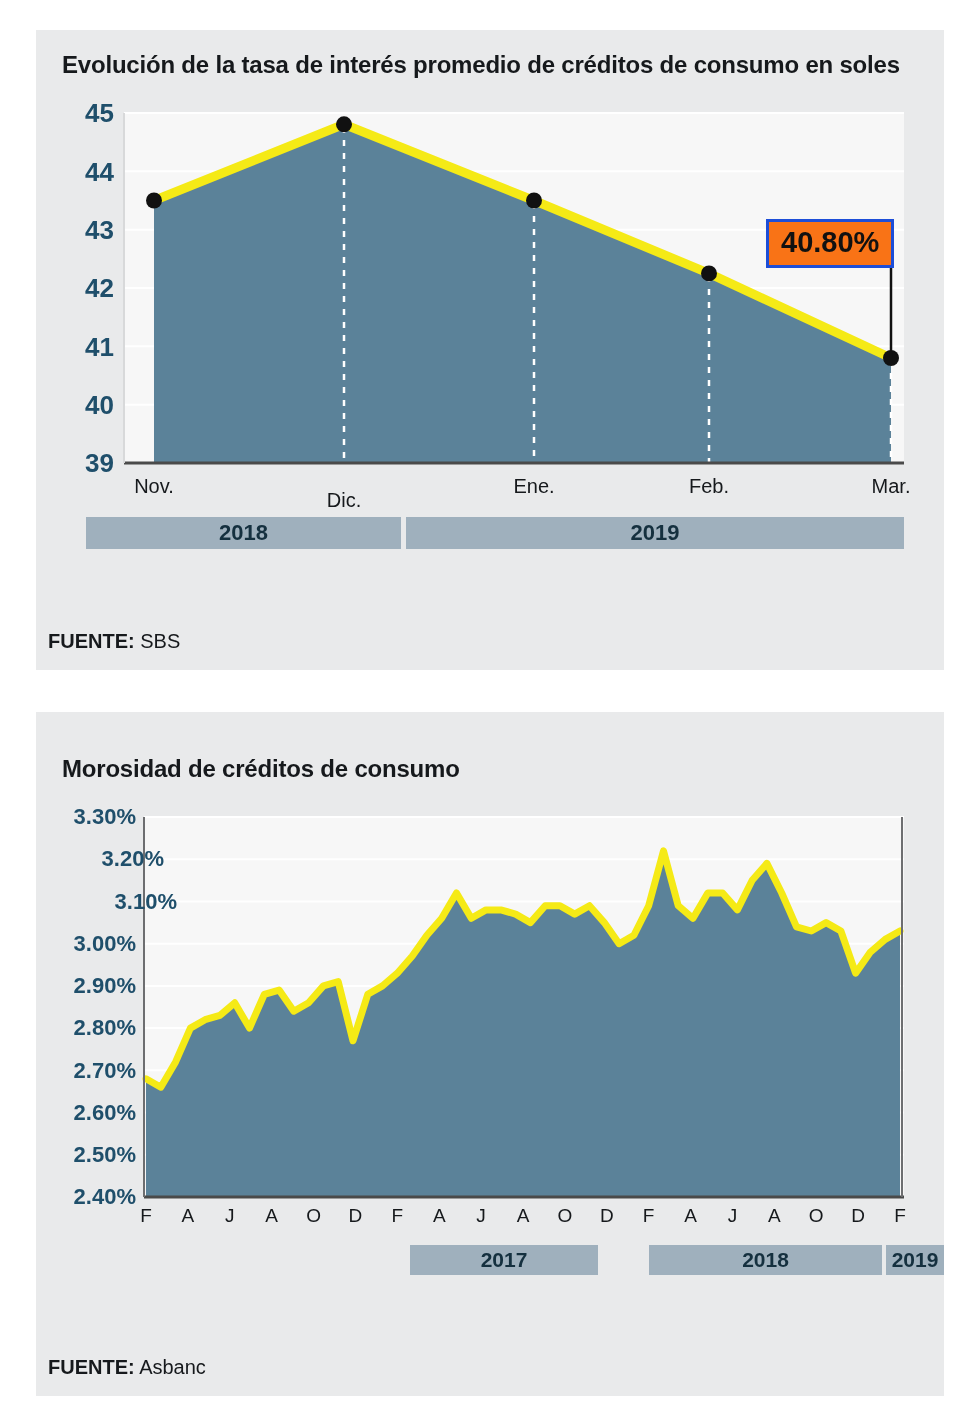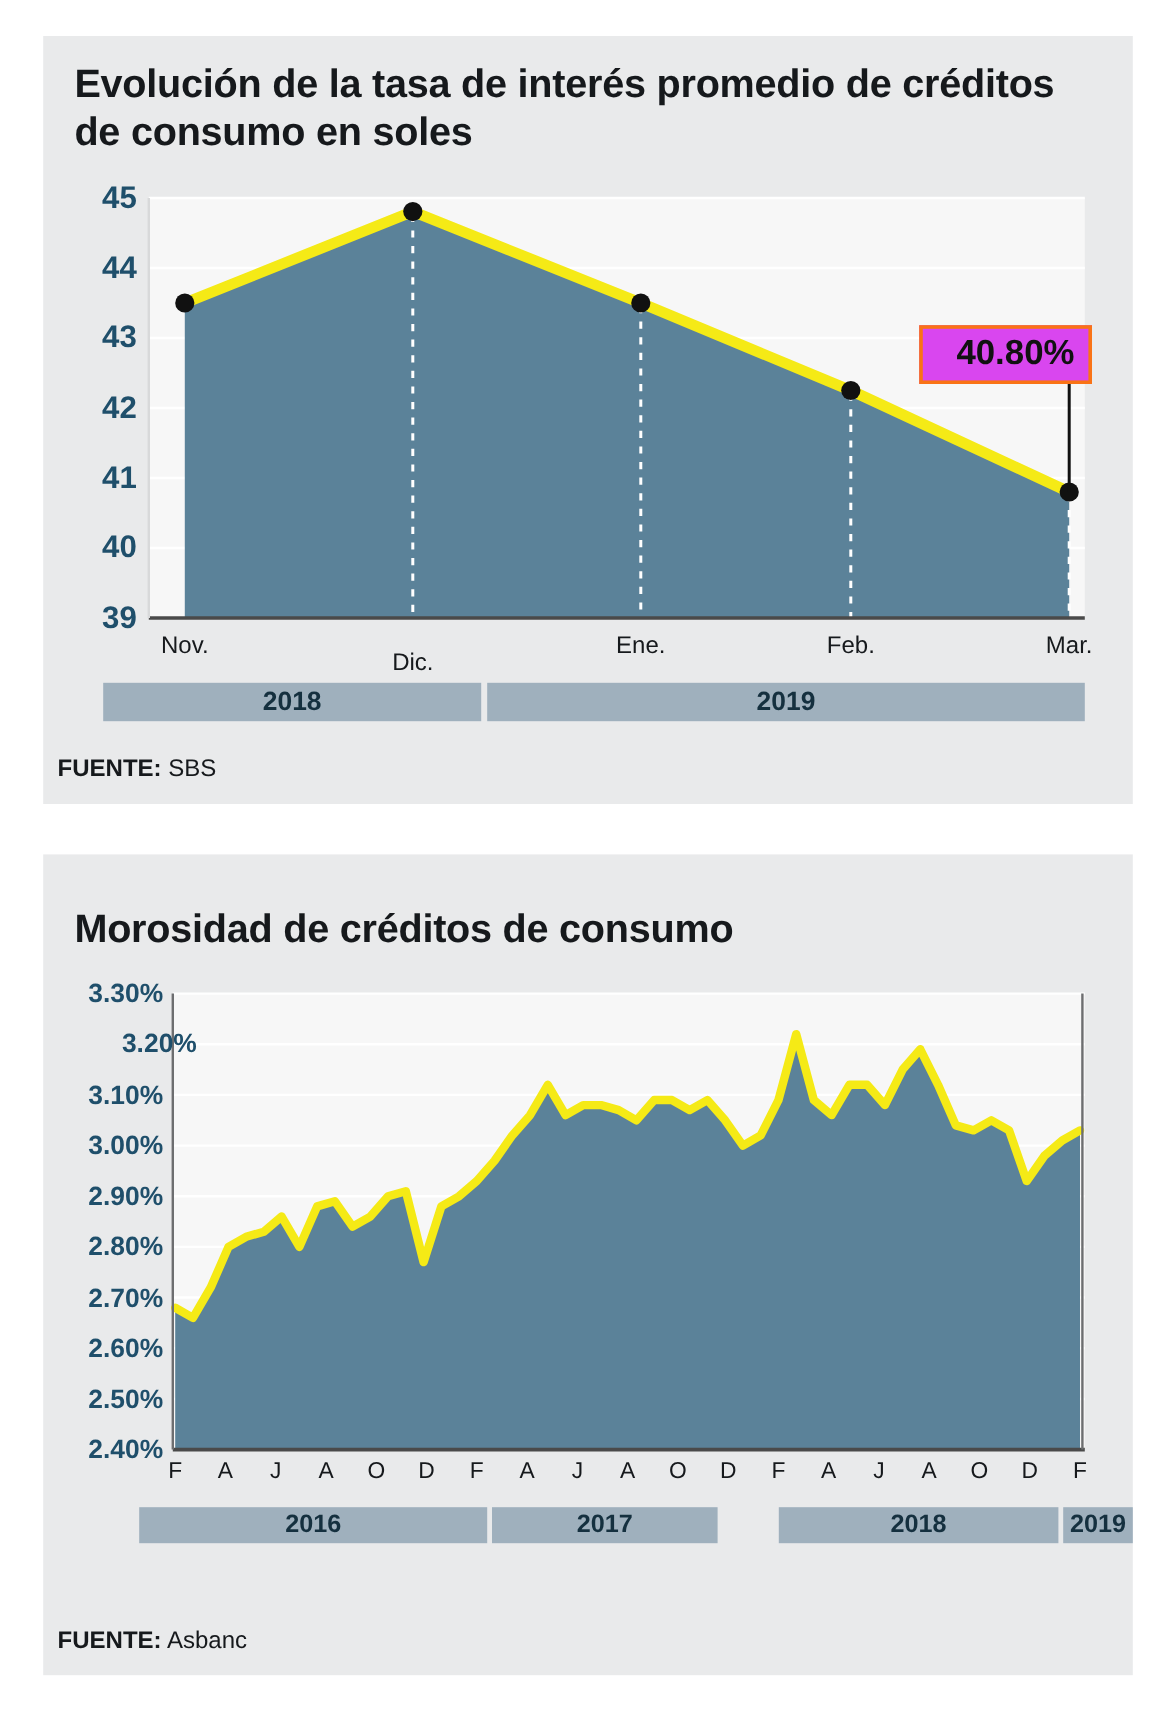--- a/index.html
+++ b/index.html
@@ -19,21 +19,21 @@
     position: absolute;
     left: 36px;
     width: 908px;
     background: #e9eaeb;
     box-sizing: border-box;
   }
   #panel-1 { top: 30px; height: 640px; }
   #panel-2 { top: 712px; height: 684px; }
 
   .panel-title {
-    font-size: 33px;
+    font-size: 24px;
     font-weight: bold;
     line-height: 1.22;
     color: #16191c;
     padding: 20px 26px 0 26px;
     letter-spacing: -0.2px;
   }
   #panel-2 .panel-title { padding-top: 42px; }
 
   
   .plot-wrap {
@@ -77,25 +77,25 @@
     display: flex;
     align-items: center;
     justify-content: center;
     height: 32px;
     box-sizing: border-box;
   }
   #panel-2 .yearbar { font-size: 21px; height: 30px; }
 
   .callout {
     position: absolute;
-    background: #d946ef;
-    border: 3px solid #f97316;
+    background: #f97316;
+    border: 3px solid #1d4ed8;
     font-size: 29px;
     font-weight: bold;
-    padding: 6px 12px 8px 28px;
+    padding: 6px 12px 8px 12px;
     color: #111;
     line-height: 1;
   }
 
   .fuente {
     position: absolute;
     font-size: 20px;
     color: #16191c;
   }
   .fuente b { font-weight: bold; text-align: center; }
@@ -204,21 +204,21 @@
     </svg>
 
     <div class="ylabels">
       <div class="ylabel" style="left:0;width:100px;top:400px;">2.40%</div>
       <div class="ylabel" style="left:0;width:100px;top:357.8px;">2.50%</div>
       <div class="ylabel" style="left:0;width:100px;top:315.6px;">2.60%</div>
       <div class="ylabel" style="left:0;width:100px;top:273.3px;">2.70%</div>
       <div class="ylabel" style="left:0;width:100px;top:231.1px;">2.80%</div>
       <div class="ylabel" style="left:0;width:100px;top:188.9px;">2.90%</div>
       <div class="ylabel" style="left:0;width:100px;top:146.7px;">3.00%</div>
-      <div class="ylabel" style="left:0;width:100px;top:104.4px;">3.10%</div>
+      <div class="ylabel" style="left:0;width:100px;top:104.4px;padding-left:41px;">3.10%</div>
       <div class="ylabel" style="left:0;width:100px;top:62.2px;padding-left:28px;">3.20%</div>
       <div class="ylabel" style="left:0;width:100px;top:20px;">3.30%</div>
     </div>
 
     <div id="xticks2">
         <div class="xlabel" style="left: 110px; top: 408px;">F</div>
         <div class="xlabel" style="left: 151.889px; top: 408px;">A</div>
         <div class="xlabel" style="left: 193.778px; top: 408px;">J</div>
         <div class="xlabel" style="left: 235.667px; top: 408px;">A</div>
         <div class="xlabel" style="left: 277.556px; top: 408px;">O</div>
@@ -231,21 +231,20 @@
         <div class="xlabel" style="left: 570.778px; top: 408px;">D</div>
         <div class="xlabel" style="left: 612.667px; top: 408px;">F</div>
         <div class="xlabel" style="left: 654.556px; top: 408px;">A</div>
         <div class="xlabel" style="left: 696.444px; top: 408px;">J</div>
         <div class="xlabel" style="left: 738.333px; top: 408px;">A</div>
         <div class="xlabel" style="left: 780.222px; top: 408px;">O</div>
         <div class="xlabel" style="left: 822.111px; top: 408px;">D</div>
         <div class="xlabel" style="left: 864px; top: 408px;">F</div>
       </div>
 
-    <div class="yearbar" style="left:80px;top:448px;width:290px;">2016</div>
     <div class="yearbar" style="left:374px;top:448px;width:188px;text-align:center;">2017</div>
     <div class="yearbar" style="left:613px;top:448px;width:233px;">2018</div>
     <div class="yearbar" style="left:850px;top:448px;width:58px;">2019</div>
   </div>
 
   <div class="fuente" style="left:12px;top:644px;">
     <b>FUENTE:</b>
     <span>Asbanc</span>
   </div>
 </div>

